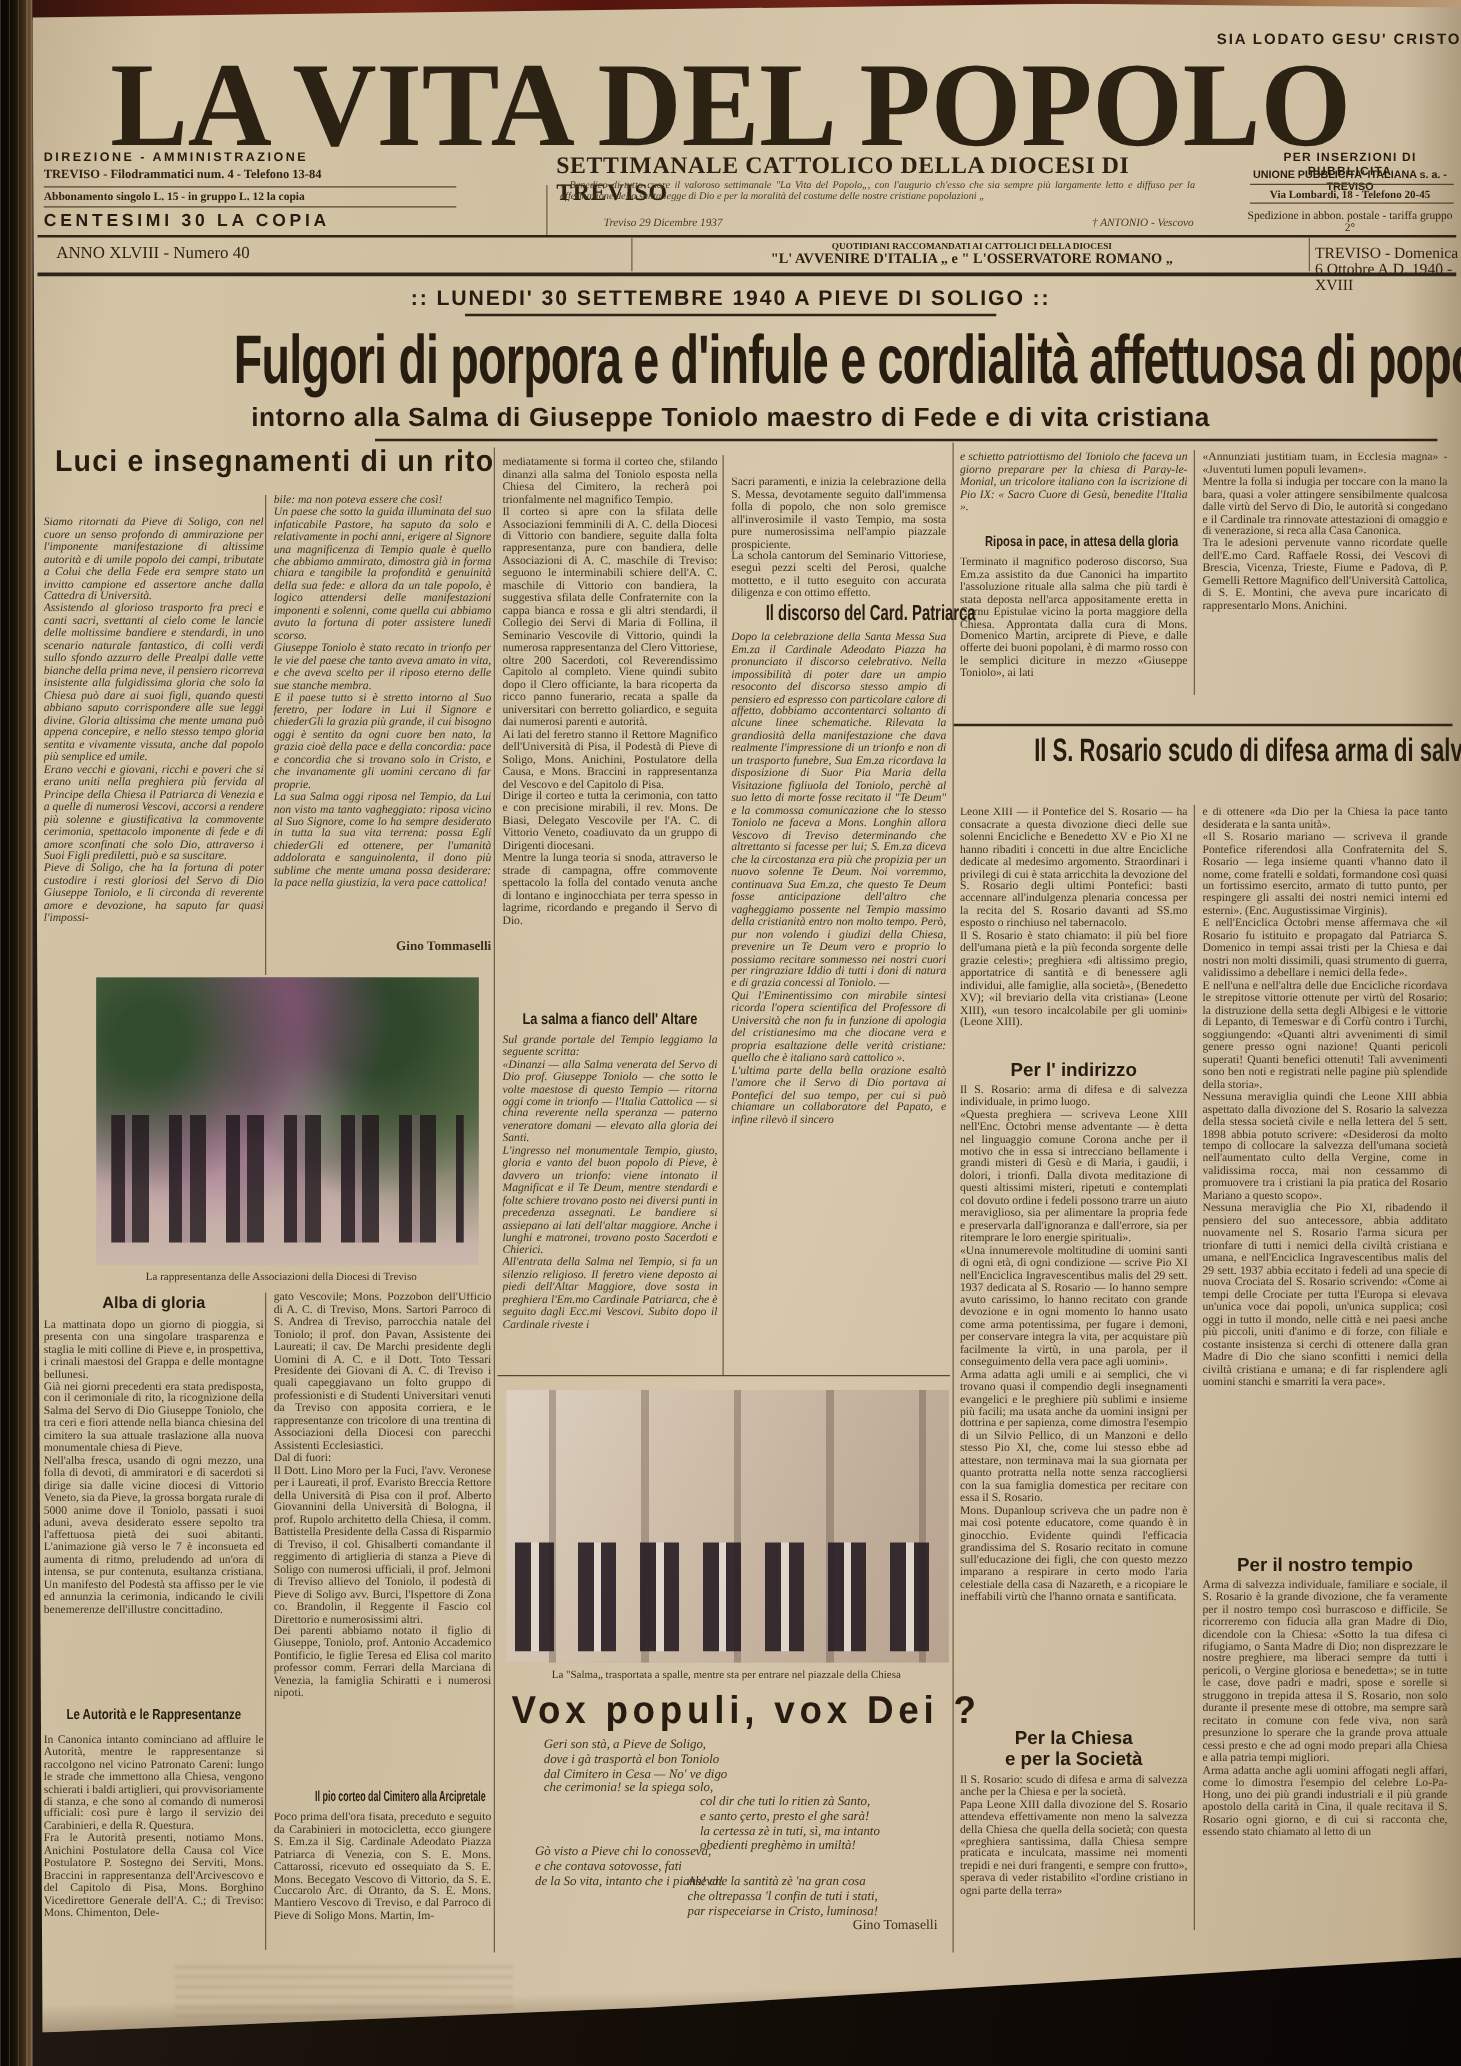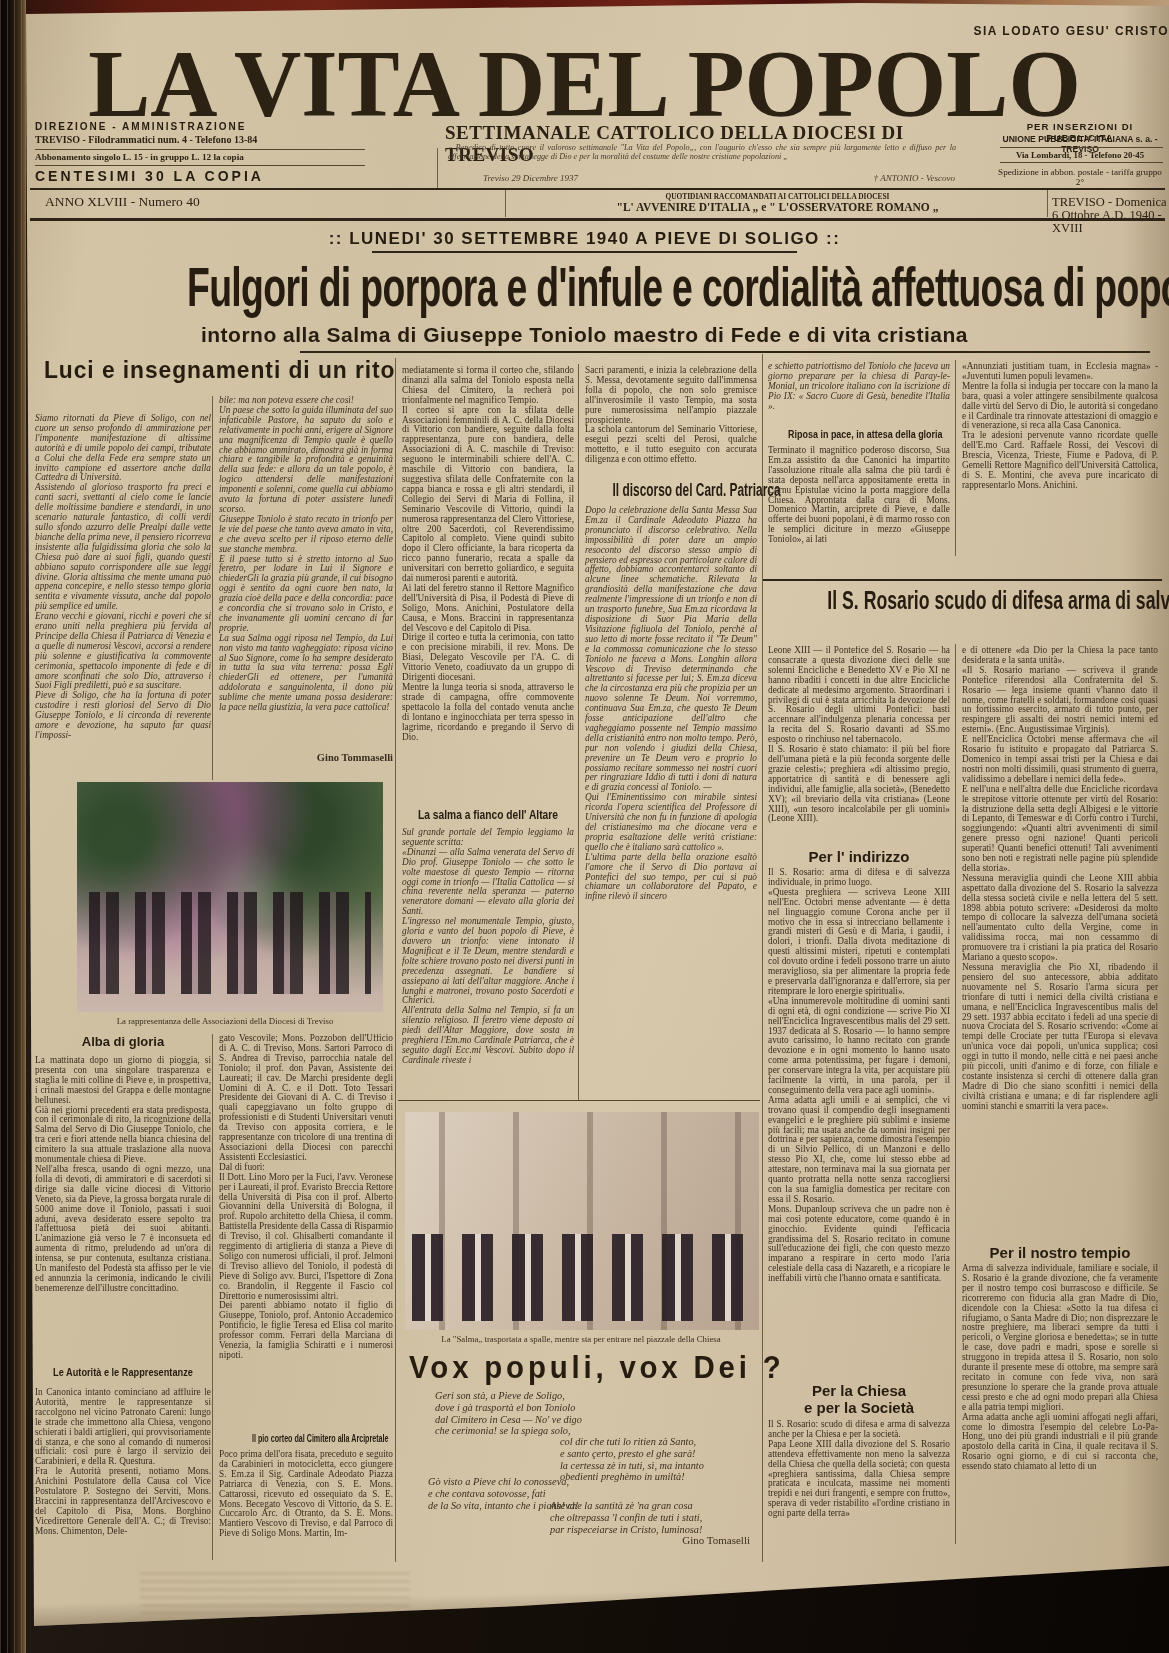--- a/index.html
+++ b/index.html
@@ -164,21 +164,21 @@
 Il corteo si apre con la sfilata delle Associazioni femminili di A. C. della Diocesi di Vittorio con bandiere, seguite dalla folta rappresentanza, pure con bandiera, delle Associazioni di A. C. maschile di Treviso: seguono le interminabili schiere dell'A. C. maschile di Vittorio con bandiera, la suggestiva sfilata delle Confraternite con la cappa bianca e rossa e gli altri stendardi, il Collegio dei Servi di Maria di Follina, il Seminario Vescovile di Vittorio, quindi la numerosa rappresentanza del Clero Vittoriese, oltre 200 Sacerdoti, col Reverendissimo Capitolo al completo. Viene quindi subito dopo il Clero officiante, la bara ricoperta da ricco panno funerario, recata a spalle da universitari con berretto goliardico, e seguita dai numerosi parenti e autorità.
 Ai lati del feretro stanno il Rettore Magnifico dell'Università di Pisa, il Podestà di Pieve di Soligo, Mons. Anichini, Postulatore della Causa, e Mons. Braccini in rappresentanza del Vescovo e del Capitolo di Pisa.
 Dirige il corteo e tutta la cerimonia, con tatto e con precisione mirabili, il rev. Mons. De Biasi, Delegato Vescovile per l'A. C. di Vittorio Veneto, coadiuvato da un gruppo di Dirigenti diocesani.
 Mentre la lunga teoria si snoda, attraverso le strade di campagna, offre commovente spettacolo la folla del contado venuta anche di lontano e inginocchiata per terra spesso in lagrime, ricordando e pregando il Servo di Dio.</div>
   <div class="abs h-sans" style="left:402px;top:808px;width:172px;font-size:12.5px;transform:scaleX(.82);transform-origin:50% 0;white-space:nowrap;">La salma a fianco dell' Altare</div>
   <div class="abs col it" style="left:402px;top:828px;width:172px;height:270px;">Sul grande portale del Tempio leggiamo la seguente scritta:
 «Dinanzi — alla Salma venerata del Servo di Dio prof. Giuseppe Toniolo — che sotto le volte maestose di questo Tempio — ritorna oggi come in trionfo — l'Italia Cattolica — si china reverente nella speranza — paterno veneratore domani — elevato alla gloria dei Santi.
 L'ingresso nel monumentale Tempio, giusto, gloria e vanto del buon popolo di Pieve, è davvero un trionfo: viene intonato il Magnificat e il Te Deum, mentre stendardi e folte schiere trovano posto nei diversi punti in precedenza assegnati. Le bandiere si assiepano ai lati dell'altar maggiore. Anche i lunghi e matronei, trovano posto Sacerdoti e Chierici.
 All'entrata della Salma nel Tempio, si fa un silenzio religioso. Il feretro viene deposto ai piedi dell'Altar Maggiore, dove sosta in preghiera l'Em.mo Cardinale Patriarca, che è seguito dagli Ecc.mi Vescovi. Subito dopo il Cardinale riveste i</div>
 
-  <div class="abs col" style="left:585px;top:366px;width:172px;height:112px;">Sacri paramenti, e inizia la celebrazione della S. Messa, devotamente seguito dall'immensa folla di popolo, che non solo gremisce all'inverosimile il vasto Tempio, ma sosta pure numerosissima nell'ampio piazzale prospiciente.
+  <div class="abs col" style="left:585px;top:382px;width:172px;height:112px;">Sacri paramenti, e inizia la celebrazione della S. Messa, devotamente seguito dall'immensa folla di popolo, che non solo gremisce all'inverosimile il vasto Tempio, ma sosta pure numerosissima nell'ampio piazzale prospiciente.
 La schola cantorum del Seminario Vittoriese, eseguì pezzi scelti del Perosi, qualche mottetto, e il tutto eseguito con accurata diligenza e con ottimo effetto.</div>
   <div class="abs h-sans" style="left:585px;top:480px;width:172px;font-size:17.5px;transform:scaleX(.68);transform-origin:50% 0;white-space:nowrap;">Il discorso del Card. Patriarca</div>
   <div class="abs col it" style="left:585px;top:506px;width:172px;height:592px;">Dopo la celebrazione della Santa Messa Sua Em.za il Cardinale Adeodato Piazza ha pronunciato il discorso celebrativo. Nella impossibilità di poter dare un ampio resoconto del discorso stesso ampio di pensiero ed espresso con particolare calore di affetto, dobbiamo accontentarci soltanto di alcune linee schematiche. Rilevata la grandiosità della manifestazione che dava realmente l'impressione di un trionfo e non di un trasporto funebre, Sua Em.za ricordava la disposizione di Suor Pia Maria della Visitazione figliuola del Toniolo, perchè al suo letto di morte fosse recitato il "Te Deum" e la commossa comunicazione che lo stesso Toniolo ne faceva a Mons. Longhin allora Vescovo di Treviso determinando che altrettanto si facesse per lui; S. Em.za diceva che la circostanza era più che propizia per un nuovo solenne Te Deum. Noi vorremmo, continuava Sua Em.za, che questo Te Deum fosse anticipazione dell'altro che vagheggiamo possente nel Tempio massimo della cristianità entro non molto tempo. Però, pur non volendo i giudizi della Chiesa, prevenire un Te Deum vero e proprio lo possiamo recitare sommesso nei nostri cuori per ringraziare Iddio di tutti i doni di natura e di grazia concessi al Toniolo. —
 Qui l'Eminentissimo con mirabile sintesi ricorda l'opera scientifica del Professore di Università che non fu in funzione di apologia del cristianesimo ma che diocane vera e propria esaltazione delle verità cristiane: quello che è italiano sarà cattolico ».
 L'ultima parte della bella orazione esaltò l'amore che il Servo di Dio portava ai Pontefici del suo tempo, per cui si può chiamare un collaboratore del Papato, e infine rilevò il sincero</div>
 
   <div class="abs col it" style="left:768px;top:362px;width:182px;height:64px;">e schietto patriottismo del Toniolo che faceva un giorno preparare per la chiesa di Paray-le-Monial, un tricolore italiano con la iscrizione di Pio IX: « Sacro Cuore di Gesù, benedite l'Italia ».</div>
   <div class="abs h-sans" style="left:768px;top:428px;width:182px;font-size:11.5px;transform:scaleX(.78);transform-origin:50% 0;white-space:nowrap;">Riposa in pace, in attesa della gloria</div>
   <div class="abs col" style="left:768px;top:446px;width:182px;height:138px;">Terminato il magnifico poderoso discorso, Sua Em.za assistito da due Canonici ha impartito l'assoluzione rituale alla salma che più tardi è stata deposta nell'arca appositamente eretta in Cornu Epistulae vicino la porta maggiore della Chiesa. Approntata dalla cura di Mons. Domenico Martin, arciprete di Pieve, e dalle offerte dei buoni popolani, è di marmo rosso con le semplici diciture in mezzo «Giuseppe Toniolo», ai lati</div>
   <div class="abs col" style="left:962px;top:362px;width:196px;height:196px;">«Annunziati justitiam tuam, in Ecclesia magna» - «Juventuti lumen populi levamen».

